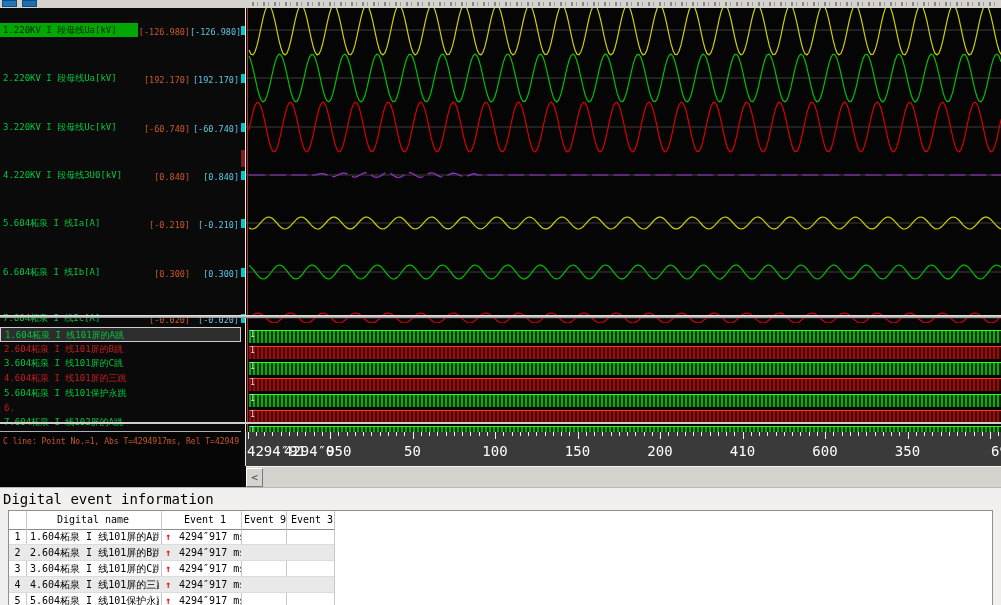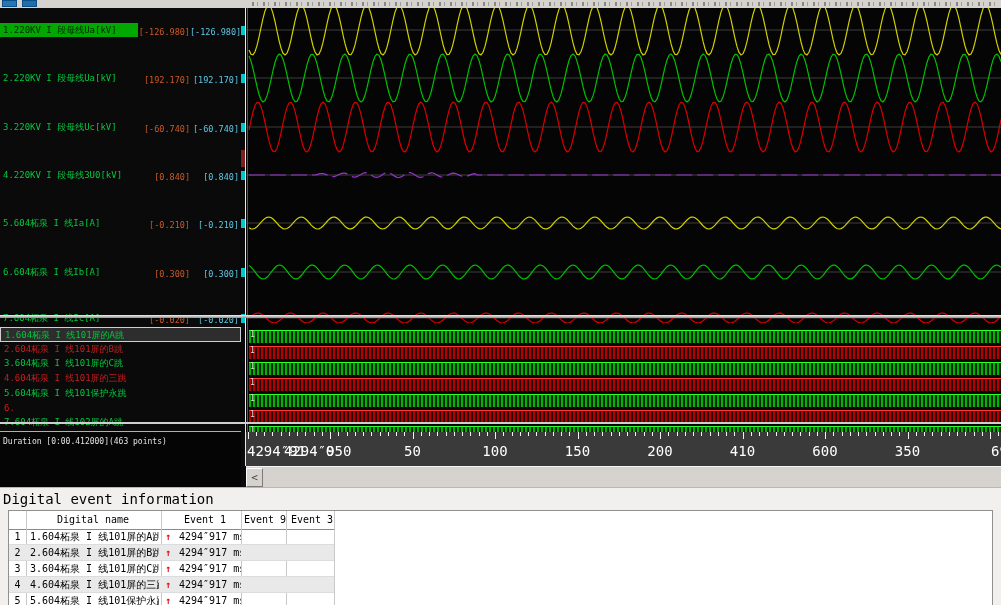--- a/index.html
+++ b/index.html
@@ -115,21 +115,21 @@
     <div id="digital-list">
         <div class="d-row sel" style="top:319px;color:#00c83c">1.604柘泉 I 线101屏的A跳</div>
         <div class="d-row" style="top:333.7px;color:#c81e1e">2.604柘泉 I 线101屏的B跳</div>
         <div class="d-row" style="top:348.4px;color:#00c83c">3.604柘泉 I 线101屏的C跳</div>
         <div class="d-row" style="top:363.1px;color:#c81e1e">4.604柘泉 I 线101屏的三跳</div>
         <div class="d-row" style="top:377.8px;color:#00c83c">5.604柘泉 I 线101保护永跳</div>
         <div class="d-row" style="top:392.5px;color:#c81e1e">6.</div>
         <div class="d-row" style="top:407.2px;color:#00c83c">7.604柘泉 I 线102屏的A跳</div>
       </div>
     <div class="status-area">
-      <div class="st d">Duration [0:00.412000](463 points)</div>
+      <div class="st c">C line: Point No.=1, Abs T=4294917ms,  Rel T=42949</div>
     </div>
   </div>
 
   <div class="v-divider">
     <div id="divider-marks">
         <div class="dv-mark" style="top:18px"></div>
         <div class="dv-mark" style="top:66px"></div>
         <div class="dv-mark" style="top:115px"></div>
         <div class="dv-mark" style="top:163px"></div>
         <div class="dv-mark" style="top:211px"></div>

